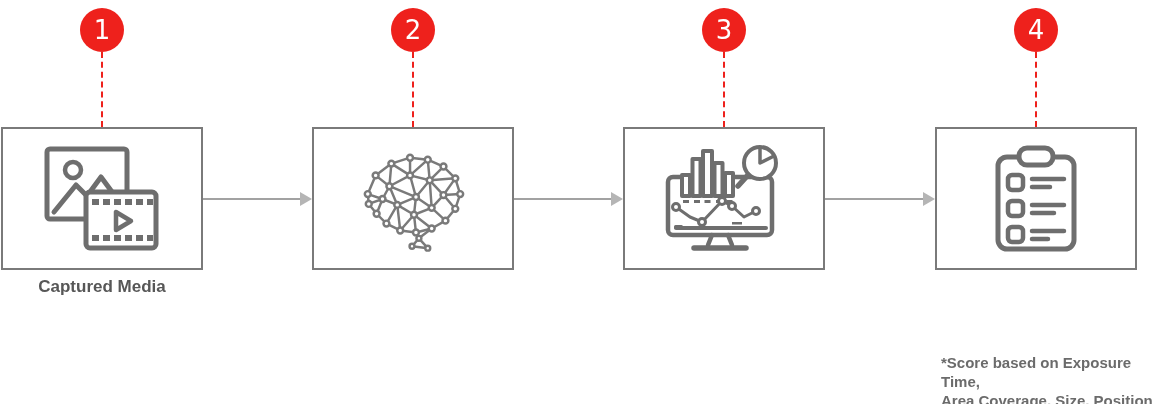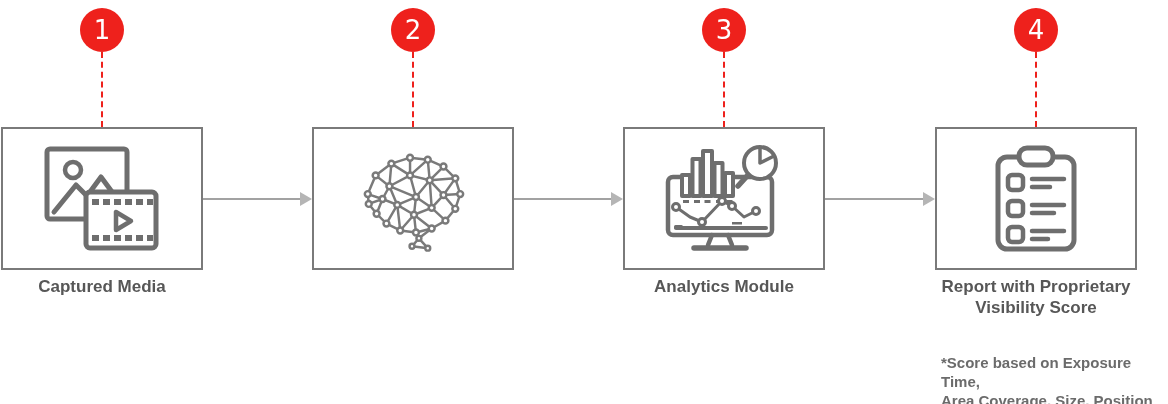--- a/index.html
+++ b/index.html
@@ -152,41 +152,39 @@
         </g>
         <g fill="#ffffff" stroke="#6e6e6e" stroke-width="3">
           <circle cx="14" cy="64" r="3.5"></circle>
             <circle cx="40" cy="79" r="3.5"></circle>
           <circle cx="60" cy="58" r="3.5"></circle>
             <circle cx="70" cy="63" r="3.5"></circle>
           <circle cx="94" cy="68" r="3.5"></circle>
         </g>
       </svg>
     </div>
-    <div class="label">Analytics Module</div>
   </div>
 
   <div class="step s4">
     <div class="badge">4</div>
     <div class="connector"></div>
     <div class="box">
       <svg width="88" height="112" viewBox="0 0 88 112">
         <g fill="none" stroke="#6e6e6e" stroke-linejoin="round" stroke-linecap="round">
           <rect x="6" y="14" width="76" height="92" rx="9" stroke-width="5"></rect>
           <rect x="27" y="5" width="34" height="17" rx="8" stroke-width="5" fill="#ffffff"></rect>
           <rect x="16" y="32" width="15" height="15" rx="4" stroke-width="4.5"></rect>
           <rect x="16" y="58" width="15" height="15" rx="4" stroke-width="4.5"></rect>
           <rect x="16" y="84" width="15" height="15" rx="4" stroke-width="4.5"></rect>
           <path d="M40 36 H72 M40 44 H58" stroke-width="4.5"></path>
           <path d="M40 62 H72 M40 70 H62" stroke-width="4.5"></path>
           <path d="M40 88 H72 M40 96 H56" stroke-width="4.5"></path>
         </g>
       </svg>
     </div>
-    <div class="label">Report with Proprietary Visibility Score</div>
   </div>
 
   <div class="arrow a1"></div>
   <div class="arrow a2"></div>
   <div class="arrow a3"></div>
 
   <div class="footnote">
     <div>*Score based on Exposure Time,</div>
     <div>Area Coverage, Size, Position</div>
   </div>

